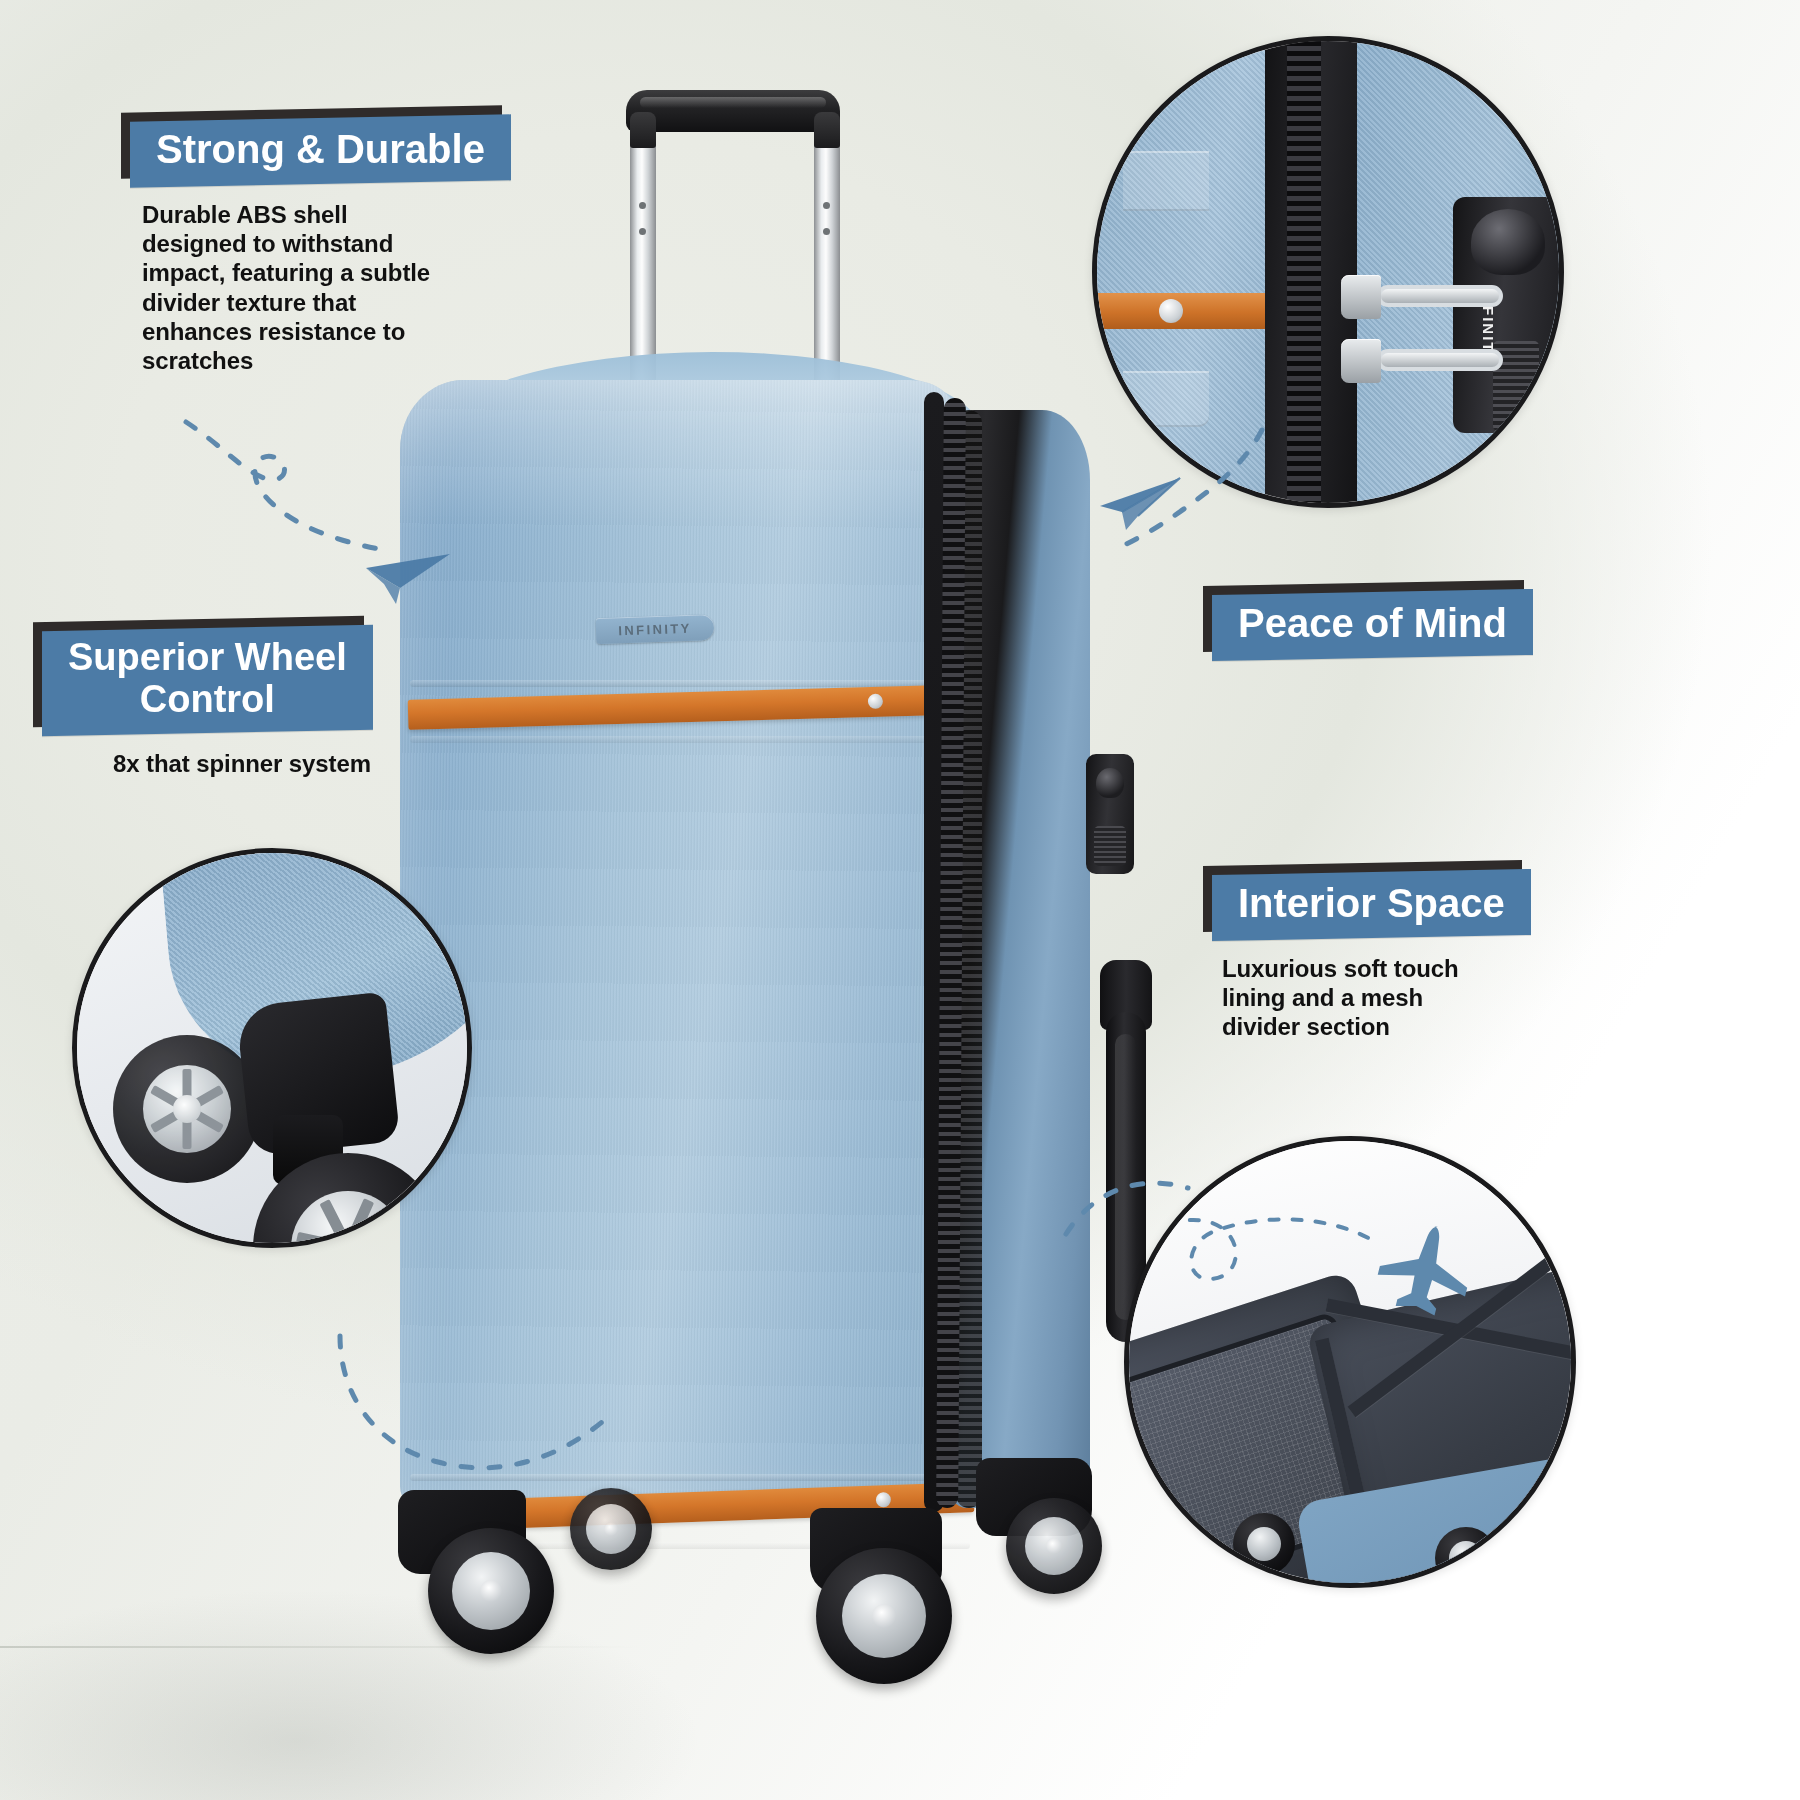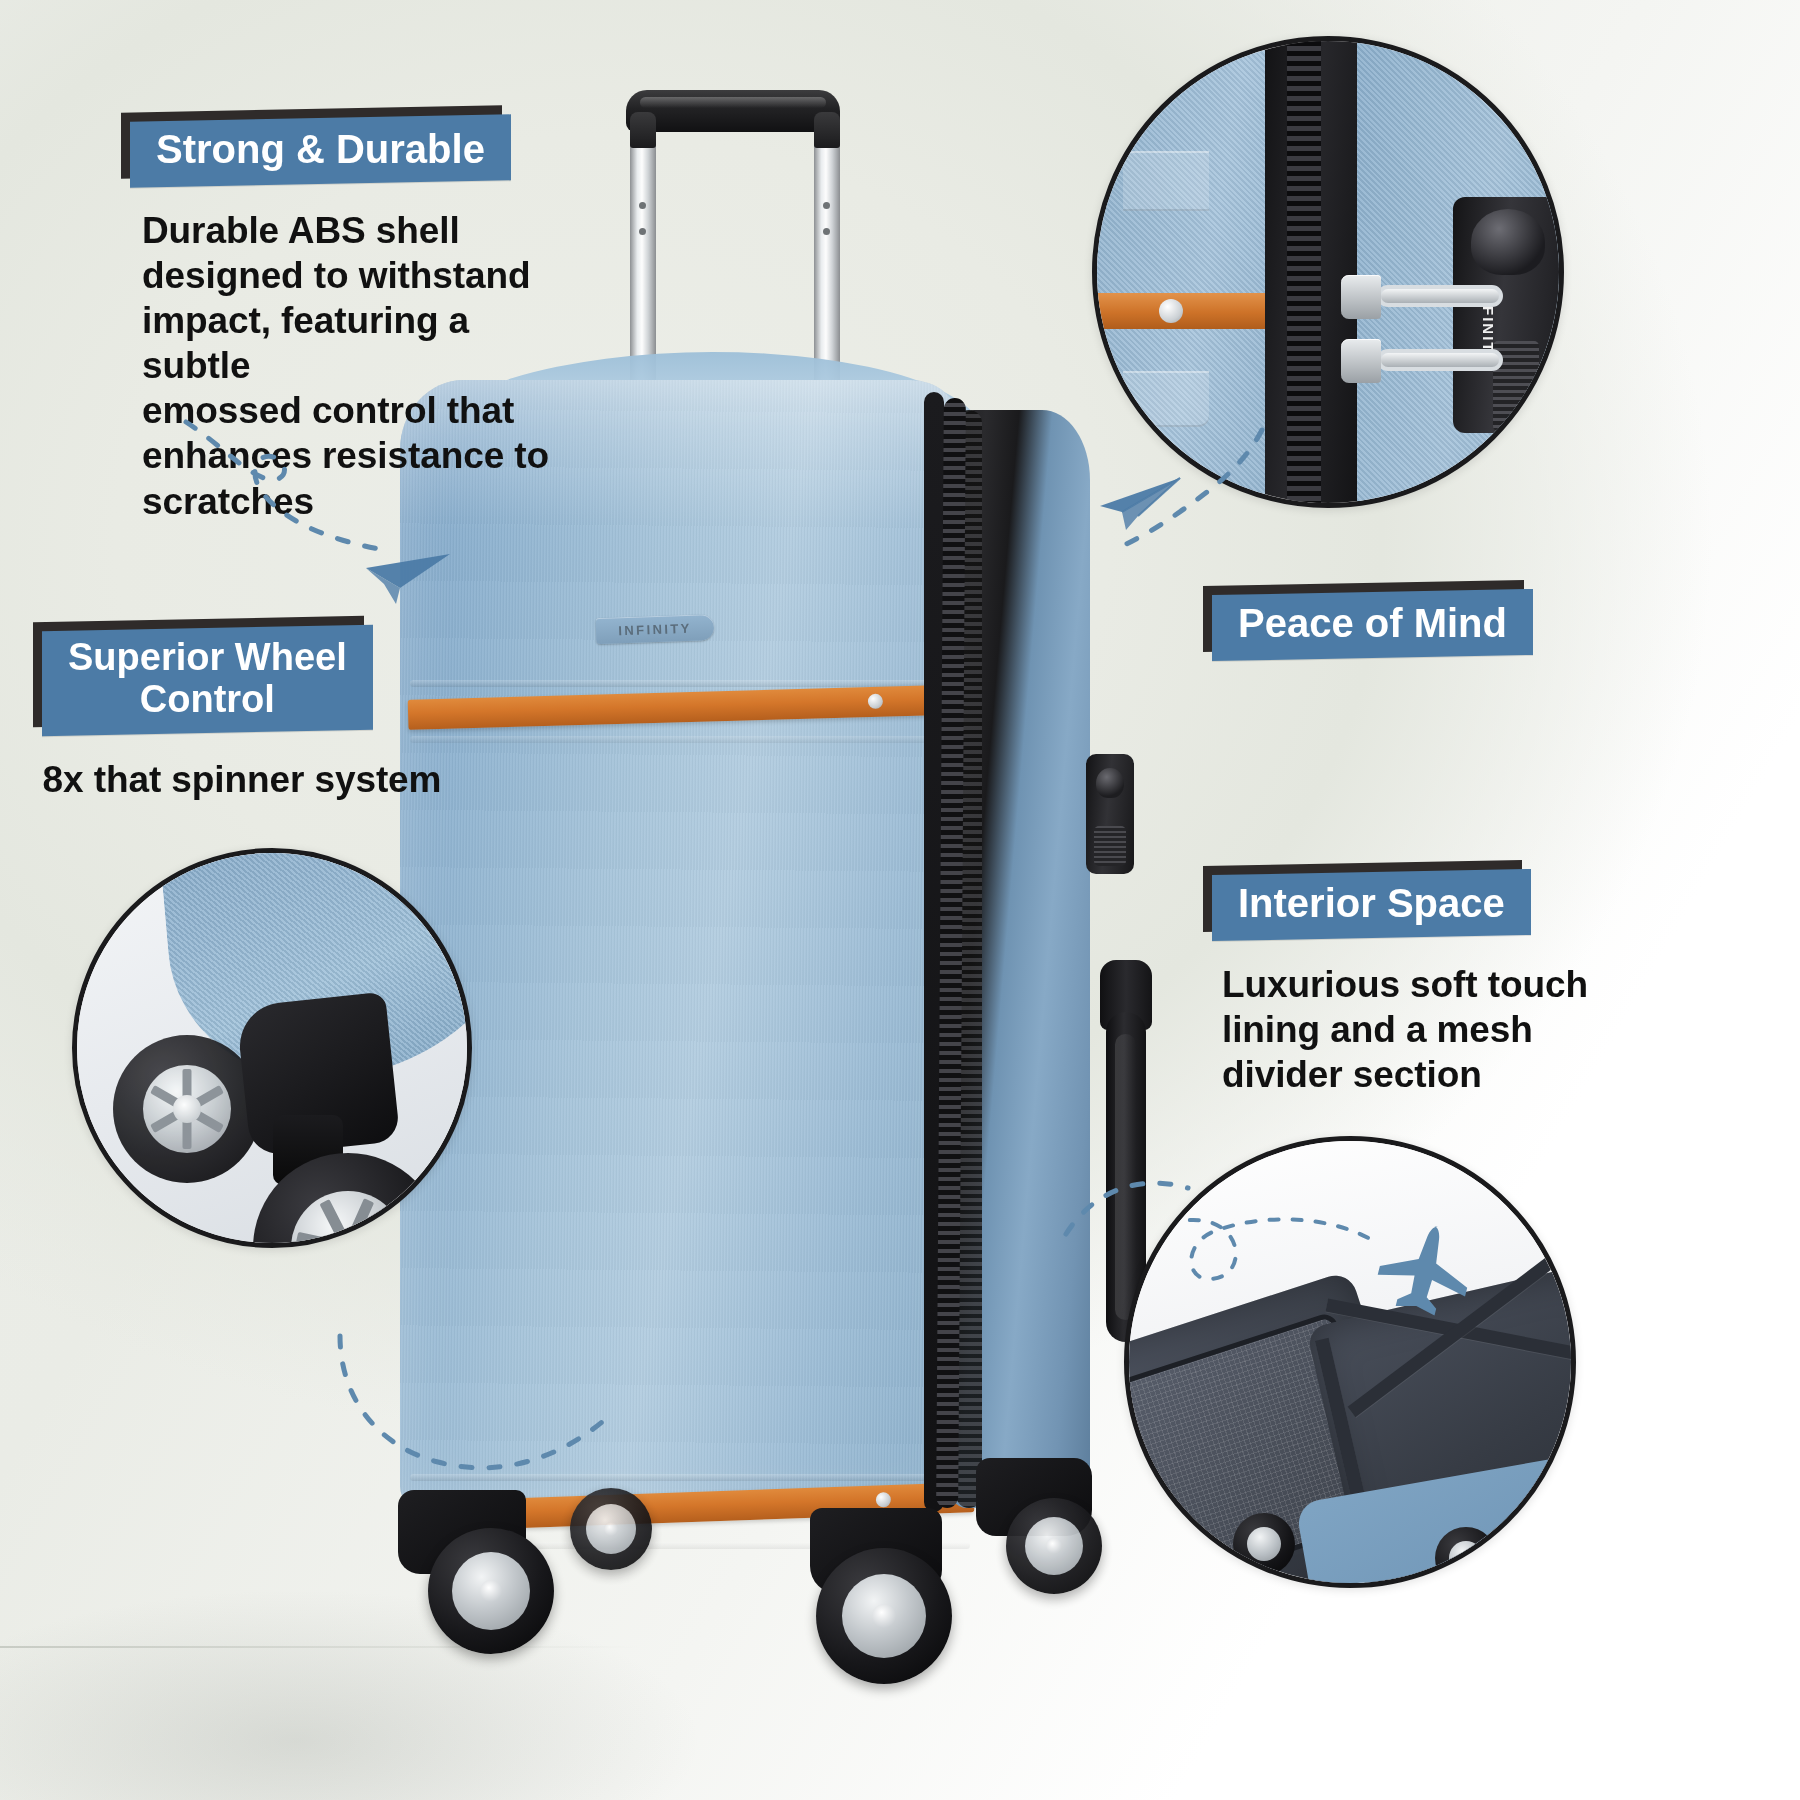--- a/index.html
+++ b/index.html
@@ -50,23 +50,23 @@
     padding: 9px 26px 12px 26px;
     transform: skewY(-1.1deg);
     box-shadow: 0 1px 0 rgba(0,0,0,.10);
   }
   .banner > span { display: block; transform: skewY(1.1deg); }
   .banner.c1 { font-size: 40px; line-height: 1.12; }
   .banner.c2 { font-size: 38px; line-height: 1.10; text-align: center; }
   .body-text {
     color: #111111;
     font-weight: bold;
-    font-size: 37px;
+    font-size: 24px;
     line-height: 1.22;
-    margin-top: 24px;
+    margin-top: 16px;
     letter-spacing: -0.1px;
   }
   .body-text.center { text-align: center; }
 
   #callout-durable { left: 130px; top: 118px; width: 430px; }
   #callout-durable .body-text { margin-left: 12px; }
   #callout-wheel   { left: 42px;  top: 628px; width: 400px; }
   #callout-peace   { left: 1212px; top: 592px; width: 430px; }
   #callout-peace .body-text { margin-left: 18px; }
   #callout-interior{ left: 1212px; top: 872px; width: 440px; }
@@ -625,21 +625,21 @@
     <div class="banner-wrap">
       <div class="banner-shadow"></div>
       <div class="banner c1">
         <span>Strong &amp; Durable</span>
       </div>
     </div>
     <div class="body-text">
       <div>Durable ABS shell</div>
       <div>designed to withstand</div>
       <div>impact, featuring a subtle</div>
-      <div>emossed control that</div>
+      <div>divider texture that</div>
       <div>enhances resistance to</div>
       <div>scratches</div>
     </div>
   </div>
 
   <div class="trail" style="left:180px; top:400px; width:250px; height:170px;">
     <svg width="250" height="170" viewBox="0 0 250 170" aria-hidden="true">
       <path d="M6 22 C40 44, 62 70, 84 78 C104 86, 112 66, 96 58 C80 50, 66 70, 82 92 C104 122, 150 140, 204 150"></path>
     </svg>
   </div>

